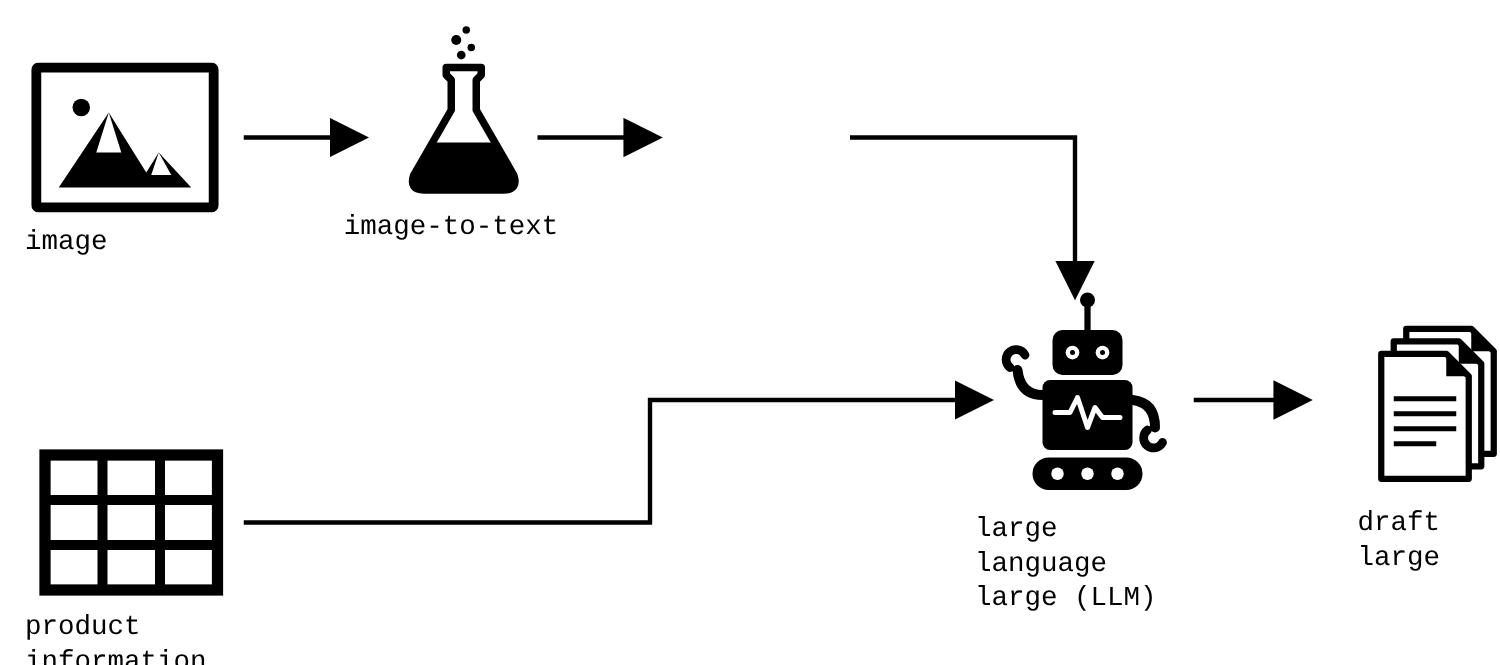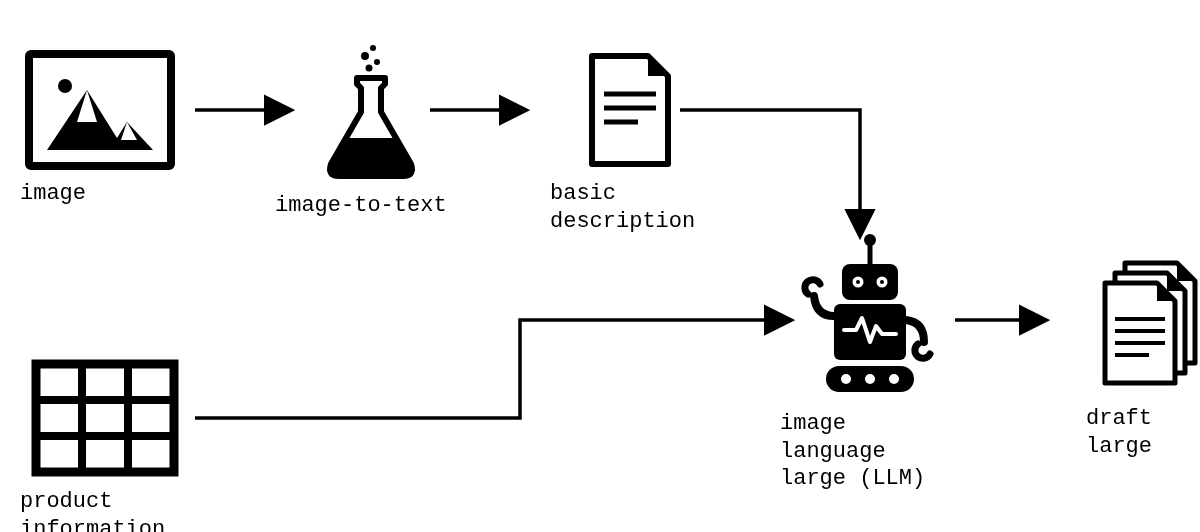--- a/index.html
+++ b/index.html
@@ -56,50 +56,37 @@
     <svg width="150" height="120" viewBox="0 0 150 120">
       <rect x="4" y="4" width="142" height="112" rx="2" fill="#fff" stroke="#000" stroke-width="8"></rect>
       <circle cx="40" cy="36" r="7" fill="#000"></circle>
       <path d="M22 100 L62 40 L92 88 L102 72 L128 100 Z" fill="#000"></path>
       <path d="M62 40 L52 72 L72 72 Z" fill="#fff"></path>
       <path d="M102 72 L96 90 L112 90 Z" fill="#fff"></path>
     </svg>
     <div class="label">image</div>
   </div>
 
-  <div class="node" style="left:275px; top:42px; width:190px;">
+  <div class="node" style="left:275px; top:18px; width:190px;">
     <svg width="110" height="140" viewBox="0 0 110 140">
 
       <circle cx="58" cy="6" r="3" fill="#000"></circle>
       <circle cx="50" cy="14" r="4" fill="#000"></circle>
       <circle cx="62" cy="20" r="3" fill="#000"></circle>
       <circle cx="54" cy="26" r="3.5" fill="#000"></circle>
 
       <path d="M42 36 H70 V42 L66 46 V70 L96 122 Q100 134 88 134 H24 Q12 134 16 122 L46 70 V46 L42 42 Z" fill="none" stroke="#000" stroke-width="6" stroke-linejoin="round"></path>
 
       <path d="M34 96 H78 L96 124 Q99 132 88 132 H24 Q13 132 16 124 Z" fill="#000"></path>
     </svg>
     <div class="label">
       <span>image-to-text</span><br>
     </div>
   </div>
 
-  <div class="node" style="left:550px; top:50px; width:160px;">
-    <svg width="100" height="120" viewBox="0 0 100 120">
-      <path d="M12 6 H68 L88 26 V114 H12 Z" fill="#fff" stroke="#000" stroke-width="6" stroke-linejoin="round"></path>
-      <path d="M68 6 V26 H88 Z" fill="#000"></path>
-      <line x1="24" y1="44" x2="76" y2="44" stroke="#000" stroke-width="5"></line>
-      <line x1="24" y1="58" x2="76" y2="58" stroke="#000" stroke-width="5"></line>
-      <line x1="24" y1="72" x2="58" y2="72" stroke="#000" stroke-width="5"></line>
-    </svg>
-    <div class="label">
-      <span>basic</span><br>
-      <span>description</span>
-    </div>
-  </div>
 
   <div class="node" style="left:20px; top:358px; width:170px;">
     <svg width="150" height="120" viewBox="0 0 150 120">
       <rect x="6" y="6" width="138" height="108" fill="#fff" stroke="#000" stroke-width="9"></rect>
       <line x1="6" y1="42" x2="144" y2="42" stroke="#000" stroke-width="8"></line>
       <line x1="6" y1="78" x2="144" y2="78" stroke="#000" stroke-width="8"></line>
       <line x1="52" y1="6" x2="52" y2="114" stroke="#000" stroke-width="8"></line>
       <line x1="98" y1="6" x2="98" y2="114" stroke="#000" stroke-width="8"></line>
     </svg>
     <div class="label">
@@ -129,21 +116,21 @@
 
       <path d="M116 90 Q134 92 134 112" fill="none" stroke="#000" stroke-width="8" stroke-linecap="round"></path>
       <path d="M128 114 A8 8 0 1 0 140 124" fill="none" stroke="#000" stroke-width="7" stroke-linecap="round"></path>
 
       <rect x="36" y="136" width="88" height="26" rx="13" fill="#000"></rect>
       <circle cx="56" cy="149" r="5" fill="#fff"></circle>
       <circle cx="80" cy="149" r="5" fill="#fff"></circle>
       <circle cx="104" cy="149" r="5" fill="#fff"></circle>
     </svg>
     <div class="label">
-      <span>image language</span><br>
+      <span>large language</span><br>
       <span>large (LLM)</span>
     </div>
   </div>
 
   <div class="node" style="left:1086px; top:255px; width:140px;">
     <svg width="130" height="140" viewBox="0 0 130 140">
 
       <g transform="translate(26,4)">
         <path d="M8 4 H60 L78 22 V104 H8 Z" fill="#fff" stroke="#000" stroke-width="5" stroke-linejoin="round"></path>
         <path d="M60 4 V22 H78 Z" fill="#000"></path>

